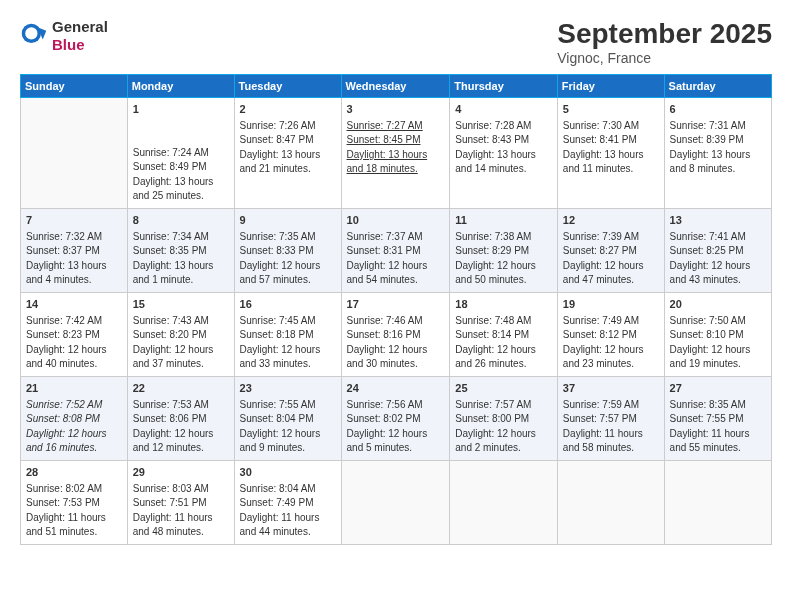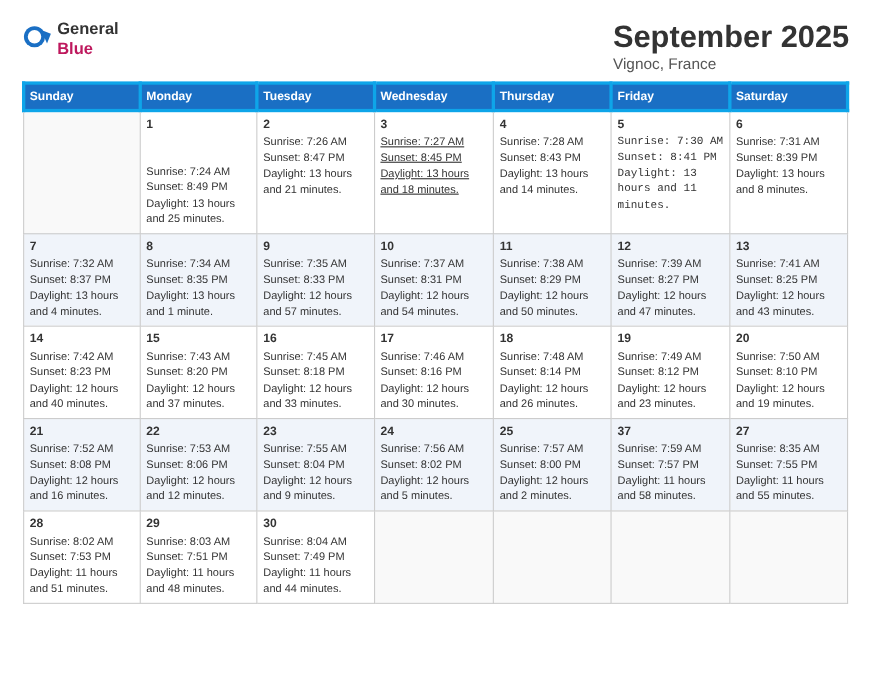--- a/index.html
+++ b/index.html
@@ -58,21 +58,21 @@
       border: 1px solid #ccc;
       font-size: 10.5px;
     }
     .calendar thead tr th {
       background: #1a6fc4;
       color: #fff;
       padding: 5px 4px;
       text-align: left;
       font-size: 11px;
       font-weight: bold;
-      border: 3px solid #0ea5e9;
+      border: 1px solid #0ea5e9;
     }
     .calendar tbody tr td {
       vertical-align: top;
       border: 1px solid #ccc;
       padding: 4px 5px;
       width: 113px;
       min-height: 80px;
       color: #333;
       line-height: 1.45;
     }
@@ -153,21 +153,21 @@
 Daylight: 13 hours and 18 minutes.</div>
           </td>
           <td class="row-bg-odd">
             <span class="day-number">4</span>
             <div class="day-info" style="white-space: pre-line;">Sunrise: 7:28 AM
 Sunset: 8:43 PM
 Daylight: 13 hours and 14 minutes.</div>
           </td>
           <td class="row-bg-odd">
             <span class="day-number">5</span>
-            <div class="day-info" style="white-space: pre-line; font-family: Liberation Mono, monospace;">Sunrise: 7:30 AM
+            <div class="day-info" style="white-space: pre-line;">Sunrise: 7:30 AM
 Sunset: 8:41 PM
 Daylight: 13 hours and 11 minutes.</div>
           </td>
           <td class="row-bg-odd">
             <span class="day-number">6</span>
             <div class="day-info" style="white-space: pre-line;">Sunrise: 7:31 AM
 Sunset: 8:39 PM
 Daylight: 13 hours and 8 minutes.</div>
           </td>
         </tr>
@@ -255,21 +255,21 @@
           <td class="row-bg-odd">
             <span class="day-number">20</span>
             <div class="day-info" style="white-space: pre-line;">Sunrise: 7:50 AM
 Sunset: 8:10 PM
 Daylight: 12 hours and 19 minutes.</div>
           </td>
         </tr>
         <tr>
           <td class="row-bg-even">
             <span class="day-number">21</span>
-            <div class="day-info" style="white-space: pre-line;">Sunrise: 7:52 AM
+            <div class="day-info" style="white-space: pre-line; font-style: italic;">Sunrise: 7:52 AM
 Sunset: 8:08 PM
 Daylight: 12 hours and 16 minutes.</div>
           </td>
           <td class="row-bg-even">
             <span class="day-number">22</span>
             <div class="day-info" style="white-space: pre-line;">Sunrise: 7:53 AM
 Sunset: 8:06 PM
 Daylight: 12 hours and 12 minutes.</div>
           </td>
           <td class="row-bg-even">

